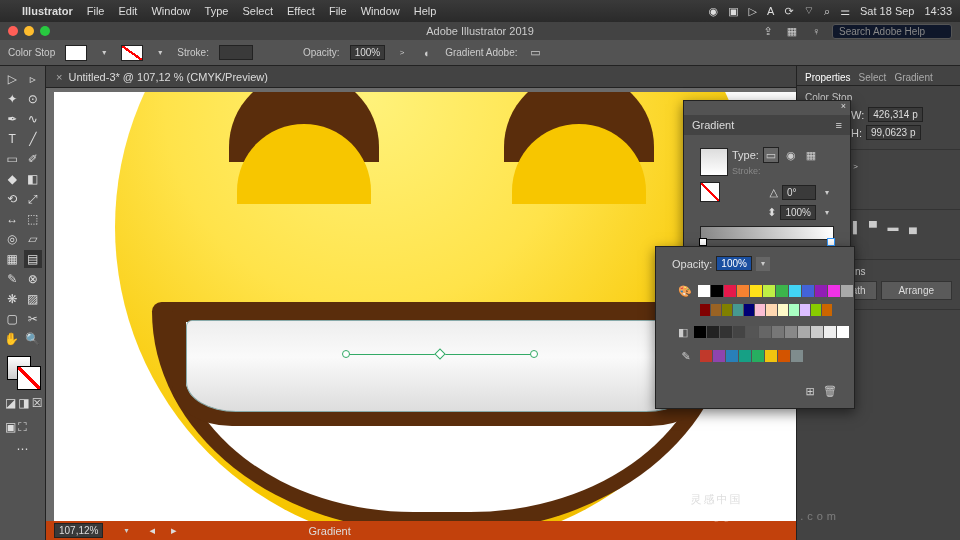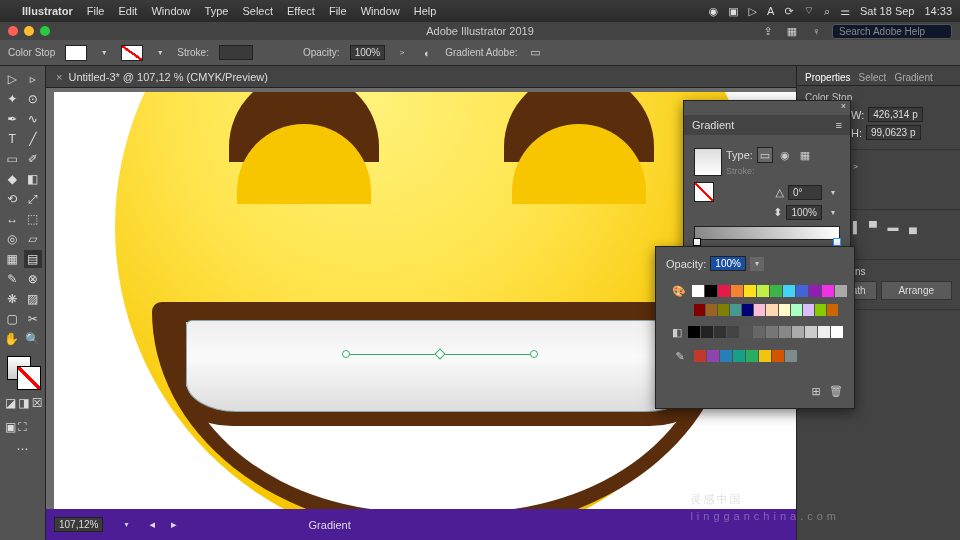--- a/index.html
+++ b/index.html
@@ -43,34 +43,34 @@
 .eye{position:absolute;width:150px;height:90px;background:#5a2d0c;border-radius:80px 80px 0 0;top:-20px}
 .eye::after{content:"";position:absolute;left:8px;bottom:-42px;width:134px;height:80px;background:#f7c600;border-radius:70px 70px 0 0}
 .eye.l{left:175px}.eye.r{left:450px}
 .mouth{position:absolute;left:98px;top:210px;width:580px;height:230px;background:#5a2d0c;border-radius:10px 10px 290px 290px/10px 10px 230px 230px}
 .mouth-in{position:absolute;left:22px;top:20px;right:22px;bottom:20px;background:#fff;border-radius:6px 6px 260px 260px/6px 6px 200px 200px}
 .teeth{position:absolute;left:132px;top:228px;width:510px;height:92px;background:linear-gradient(#eee,#fafafa 40%,#ddd);border:1px solid #8aa;border-radius:6px 6px 50px 50px/6px 6px 30px 30px}
 .teeth-border{position:absolute;left:118px;top:216px;width:538px;height:118px;border-bottom:20px solid #5a2d0c;border-left:14px solid #5a2d0c;border-right:14px solid #5a2d0c;border-radius:4px 4px 60px 60px/4px 4px 40px 40px}
 .grad-line{position:absolute;left:292px;top:262px;width:188px;height:1px;background:#3a6}
 .grad-handle{position:absolute;width:8px;height:8px;border:1px solid #3a6;background:#fff;border-radius:50%;top:-4px}
 .grad-handle.sq{border-radius:0;transform:rotate(45deg)}
-.statusbar{height:31px;background:#4c1d95;display:flex;align-items:center;padding:0 8px;gap:16px;font-size:10px}
+.statusbar{height:19px;background:#c2410c;display:flex;align-items:center;padding:0 8px;gap:16px;font-size:10px}
 .rpanel{width:164px;background:#434343;border-left:1px solid #222;padding:4px 0}
 .rtabs{display:flex;gap:8px;padding:2px 8px;border-bottom:1px solid #222}
 .rtabs span{font-size:10px;color:#aaa}
 .rtabs span.act{color:#fff}
 .rsect{padding:6px 8px;border-bottom:1px solid #333}
 .rsect .hd{font-size:10px;color:#ccc;margin-bottom:4px}
 .row{display:flex;gap:4px;align-items:center;margin:3px 0}
 .pill{background:#5a5a5a;border:1px solid #333;border-radius:2px;padding:1px 6px;font-size:10px}
 .btn{background:#5a5a5a;border:1px solid #333;padding:3px 8px;font-size:10px;flex:1;text-align:center}
 .panel{position:absolute;background:#535353;border:1px solid #222;box-shadow:0 4px 12px rgba(0,0,0,.5)}
 .panel .phead{height:20px;background:#434343;display:flex;align-items:center;padding:0 8px;font-size:10px;justify-content:space-between}
 .gradpanel{left:683px;top:100px;width:168px}
-.gradbody{padding:6px 10px}
+.gradbody{padding:6px 16px}
 .gradslider{height:14px;background:linear-gradient(to right,#888,#fff);border:1px solid #222;margin:6px 0;position:relative}
 .gradslider .stop{position:absolute;bottom:-7px;width:8px;height:8px;background:#fff;border:1px solid #000}
 .swatchpanel{left:655px;top:246px;width:200px}
 .swatches{padding:6px;display:flex;flex-direction:column;gap:2px}
 .swrow{display:flex;gap:1px}
 .sw{width:12px;height:12px}
 .watermark{position:absolute;right:120px;bottom:18px;font-size:28px;color:rgba(255,255,255,.35);font-weight:300;letter-spacing:2px;pointer-events:none}
 .watermark small{display:block;font-size:11px;letter-spacing:4px;color:rgba(255,255,255,.3)}
 </style>
 </head>

